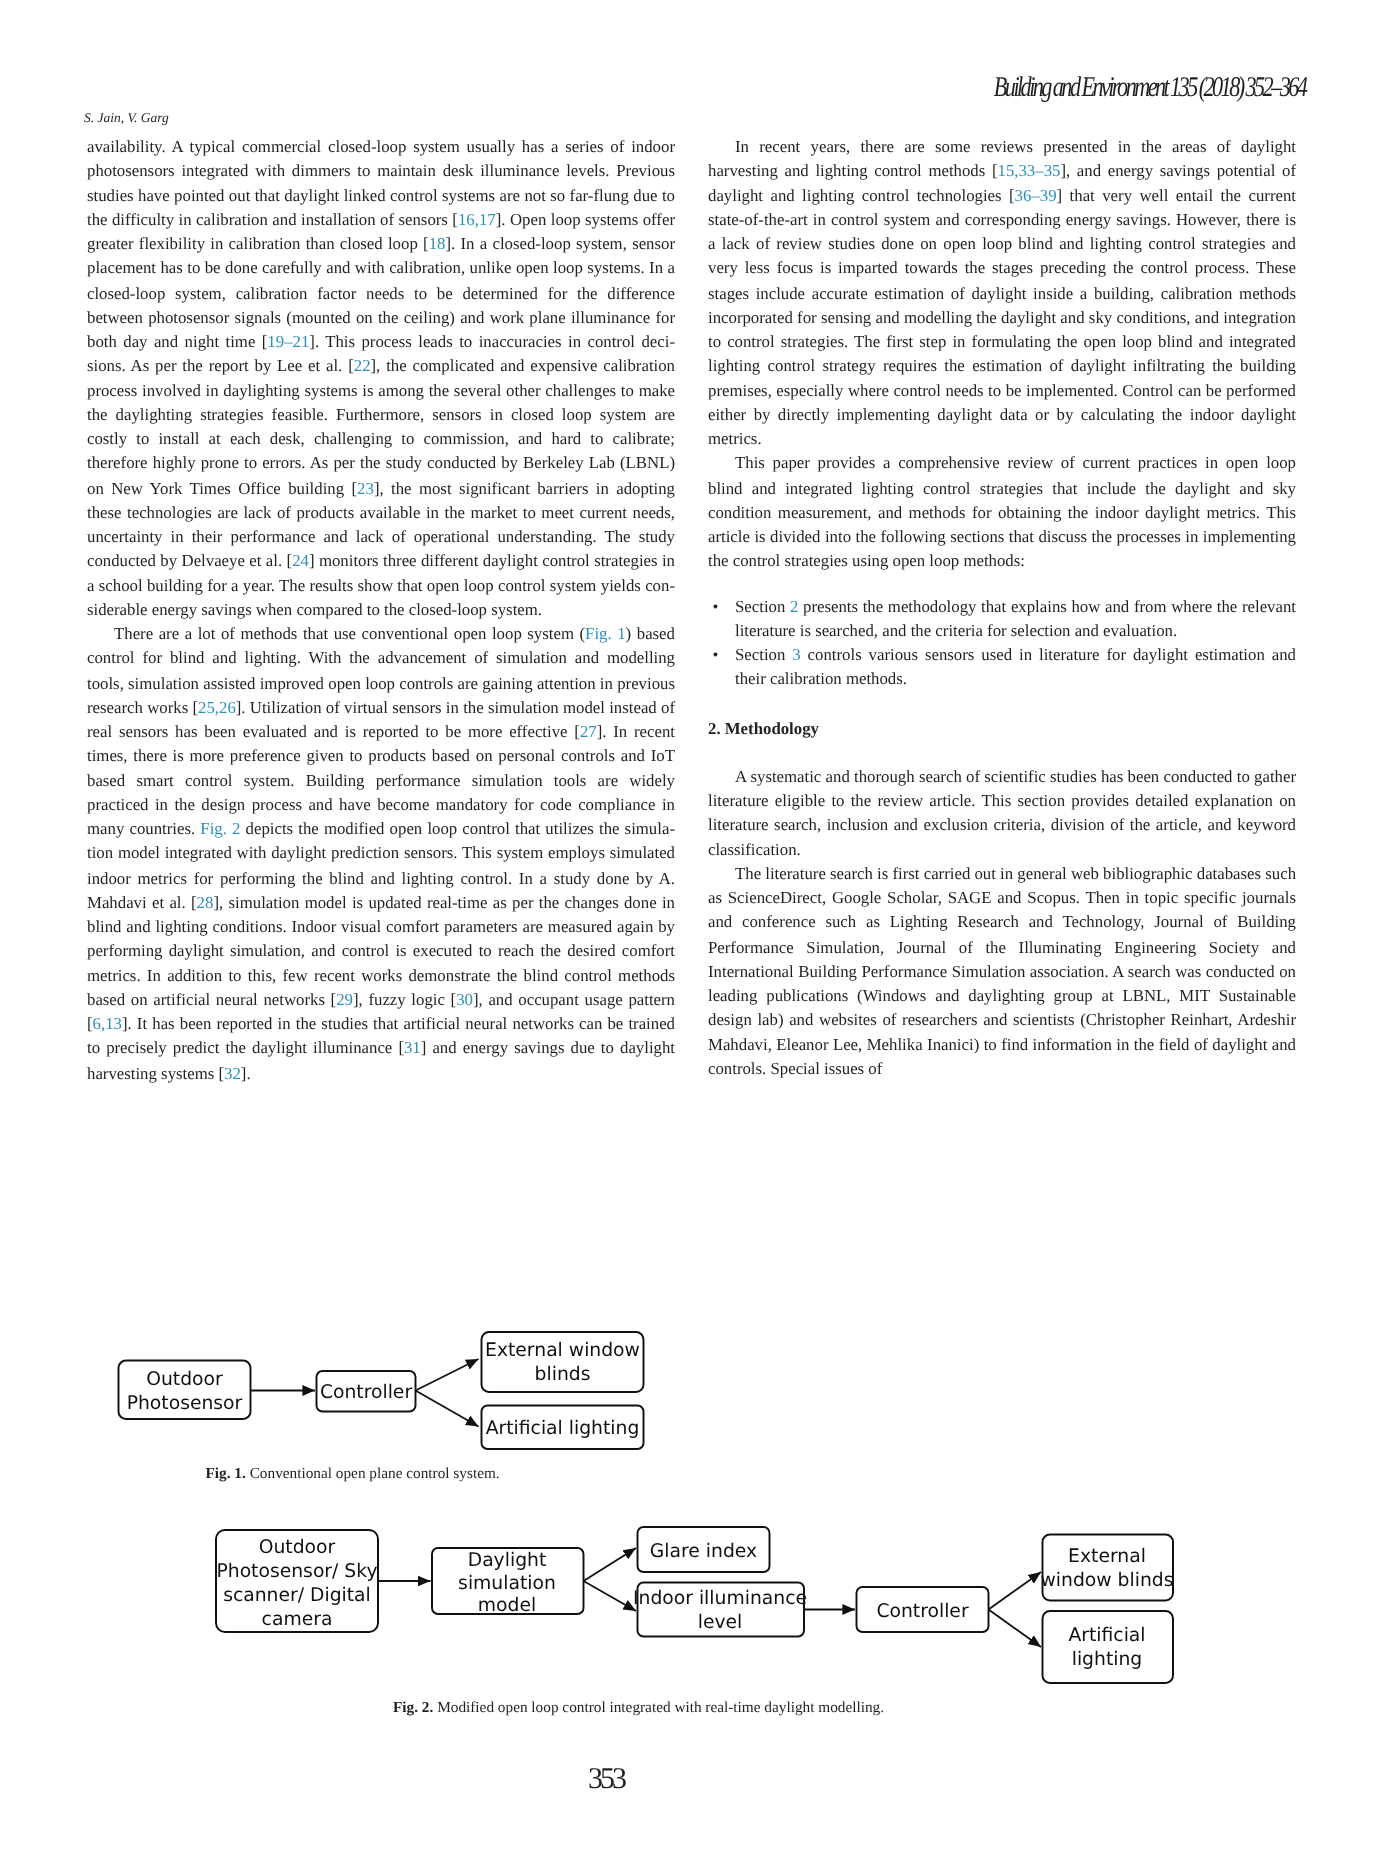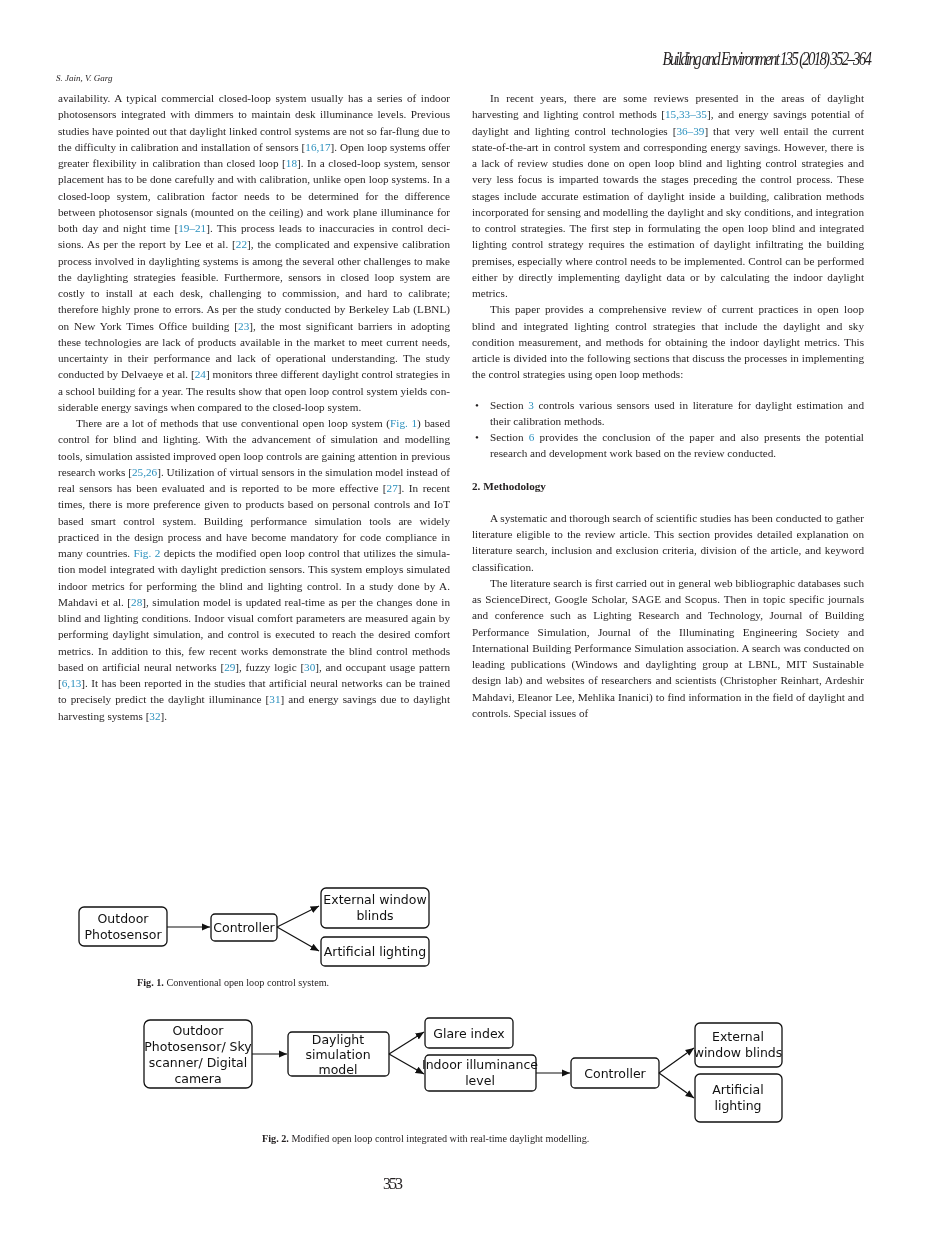--- a/index.html
+++ b/index.html
@@ -19,40 +19,40 @@
   .lnk { color: #2a8fbd; }
   ul.sections { list-style: none; padding: 0; margin: 14px 0 0 0; }
   ul.sections li { position: relative; padding-left: 18px; }
   ul.sections li::before { content: "\2022"; position: absolute; left: 3px; top: 0; }
   .h2 { font-weight: bold; margin: 16px 0 16px 0 !important; }
   .h3 { font-style: italic; margin: 16px 0 16px 0 !important; }
   .fig { position: absolute; }
   .fig svg text { font-family: "DejaVu Sans", "Liberation Sans", sans-serif; font-size: 12.5px; fill: #111; }
   .caption { position: absolute; font-size: 10.2px; font-family: "Liberation Serif", serif; white-space: nowrap; }
   .caption b { font-weight: bold; }
-  .pageno { position: absolute; left: 0; width: 784px; top: 1175px; text-align: center;
-            font-size: 16px; font-family: "Liberation Serif", serif; letter-spacing: -2px; }
+  .pageno { position: absolute; left: 12px; width: 784px; top: 1175px; text-align: center;
+            font-size: 20px; font-family: "Liberation Serif", serif; letter-spacing: -2px; }
 </style>
 </head>
 <body>
 
 <div class="hdr-left">S. Jain, V. Garg</div>
 <div class="hdr-right">Building and Environment 135 (2018) 352–364</div>
 
 <div class="col col-left">
   <p class="seg-para"><span>availability. A typical commercial closed-loop system usually has a series of indoor photosensors integrated with dimmers to maintain desk illuminance levels. Previous studies have pointed out that daylight linked control systems are not so far-flung due to the difficulty in ca­libration and installation of sensors [</span><span class="lnk">16,17</span><span>]. Open loop systems offer greater flexibility in calibration than closed loop [</span><span class="lnk">18</span><span>]. In a closed-loop system, sensor placement has to be done carefully and with calibration, unlike open loop systems. In a closed-loop system, calibration factor needs to be determined for the difference between photosensor signals (mounted on the ceiling) and work plane illuminance for both day and night time [</span><span class="lnk">19–21</span><span>]. This process leads to inaccuracies in control deci­sions. As per the report by Lee et al. [</span><span class="lnk">22</span><span>], the complicated and ex­pensive calibration process involved in daylighting systems is among the several other challenges to make the daylighting strategies feasible. Furthermore, sensors in closed loop system are costly to install at each desk, challenging to commission, and hard to calibrate; therefore highly prone to errors. As per the study conducted by Berkeley Lab (LBNL) on New York Times Office building [</span><span class="lnk">23</span><span>], the most significant barriers in adopting these technologies are lack of products available in the market to meet current needs, uncertainty in their performance and lack of operational understanding. The study conducted by Delvaeye et al. [</span><span class="lnk">24</span><span>] monitors three different daylight control strategies in a school building for a year. The results show that open loop control system yields con­siderable energy savings when compared to the closed-loop system.</span></p>
   <p class="indent seg-para"><span>There are a lot of methods that use conventional open loop system (</span><span class="lnk">Fig. 1</span><span>) based control for blind and lighting. With the advancement of simulation and modelling tools, simulation assisted improved open loop controls are gaining attention in previous research works [</span><span class="lnk">25,26</span><span>]. Utilization of virtual sensors in the simulation model instead of real sensors has been evaluated and is reported to be more effective [</span><span class="lnk">27</span><span>]. In recent times, there is more preference given to products based on personal controls and IoT based smart control system. Building per­formance simulation tools are widely practiced in the design process and have become mandatory for code compliance in many countries. </span><span class="lnk">Fig. 2</span><span> depicts the modified open loop control that utilizes the simula­tion model integrated with daylight prediction sensors. This system employs simulated indoor metrics for performing the blind and lighting control. In a study done by A. Mahdavi et al. [</span><span class="lnk">28</span><span>], simulation model is updated real-time as per the changes done in blind and lighting con­ditions. Indoor visual comfort parameters are measured again by per­forming daylight simulation, and control is executed to reach the de­sired comfort metrics. In addition to this, few recent works demonstrate the blind control methods based on artificial neural networks [</span><span class="lnk">29</span><span>], fuzzy logic [</span><span class="lnk">30</span><span>], and occupant usage pattern [</span><span class="lnk">6,13</span><span>]. It has been re­ported in the studies that artificial neural networks can be trained to precisely predict the daylight illuminance [</span><span class="lnk">31</span><span>] and energy savings due to daylight harvesting systems [</span><span class="lnk">32</span><span>].</span></p>
 </div>
 
 <div class="col col-right">
   <p class="indent seg-para"><span>In recent years, there are some reviews presented in the areas of daylight harvesting and lighting control methods [</span><span class="lnk">15,33–35</span><span>], and en­ergy savings potential of daylight and lighting control technologies [</span><span class="lnk">36–39</span><span>] that very well entail the current state-of-the-art in control system and corresponding energy savings. However, there is a lack of review studies done on open loop blind and lighting control strategies and very less focus is imparted towards the stages preceding the control process. These stages include accurate estimation of daylight inside a building, calibration methods incorporated for sensing and modelling the daylight and sky conditions, and integration to control strategies. The first step in formulating the open loop blind and integrated lighting control strategy requires the estimation of daylight infiltrating the building premises, especially where control needs to be implemented. Control can be performed either by directly implementing daylight data or by calculating the indoor daylight metrics.</span></p>
   <p class="indent">This paper provides a comprehensive review of current practices in open loop blind and integrated lighting control strategies that include the daylight and sky condition measurement, and methods for ob­taining the indoor daylight metrics. This article is divided into the following sections that discuss the processes in implementing the con­trol strategies using open loop methods:</p>
   <ul class="sections">
+    <li><span>Section </span><span class="lnk">2</span><span> presents the methodology that explains how and from where the relevant literature is searched, and the criteria for selec­tion and evaluation.</span></li>
     <li><span>Section </span><span class="lnk">3</span><span> controls various sensors used in literature for daylight estimation and their calibration methods.</span></li>
-    <li><span>Section </span><span class="lnk">6</span><span> provides the conclusion of the paper and also presents the potential research and development work based on the review conducted.</span></li>
   </ul>
   <p class="h2">2.  Methodology</p>
   <p class="indent">A systematic and thorough search of scientific studies has been conducted to gather literature eligible to the review article. This section provides detailed explanation on literature search, inclusion and ex­clusion criteria, division of the article, and keyword classification.</p>
   <p class="indent">The literature search is first carried out in general web bibliographic databases such as ScienceDirect, Google Scholar, SAGE and Scopus. Then in topic specific journals and conference such as Lighting Research and Technology, Journal of Building Performance Simulation, Journal of the Illuminating Engineering Society and International Building Performance Simulation association. A search was conducted on leading publications (Windows and daylighting group at LBNL, MIT Sustainable design lab) and websites of researchers and scientists (Christopher Reinhart, Ardeshir Mahdavi, Eleanor Lee, Mehlika Inanici) to find information in the field of daylight and controls. Special issues of</p>
 </div>
 
 <div class="fig" style="left:70px; top:880px; width:370px; height:95px;">
   <svg width="370" height="95" viewBox="0 0 370 95">
     <defs>
       <marker id="ah1" markerWidth="8" markerHeight="8" refX="7" refY="4" orient="auto">
@@ -73,21 +73,21 @@
 
     <rect x="251" y="8" width="108" height="40" rx="5" fill="#fff" stroke="#111" stroke-width="1.3"></rect>
     <text x="305" y="24" text-anchor="middle">External window</text>
     <text x="305" y="40" text-anchor="middle">blinds</text>
 
     <rect x="251" y="57" width="108" height="29" rx="4" fill="#fff" stroke="#111" stroke-width="1.3"></rect>
     <text x="305" y="76" text-anchor="middle">Artificial lighting</text>
   </svg>
 </div>
 <div class="caption" style="left:137px; top:977px;">
-  <b>Fig. 1.</b><span> Conventional open loop control system.</span>
+  <b>Fig. 1.</b><span> Conventional open plane control system.</span>
 </div>
 
 <div class="fig" style="left:140px; top:1015px; width:650px; height:112px;">
   <svg width="650" height="112" viewBox="0 0 650 112">
     <defs>
       <marker id="ah2" markerWidth="8" markerHeight="8" refX="7" refY="4" orient="auto">
         <path d="M0,1 L7,4 L0,7 z" fill="#111"></path>
       </marker>
     </defs>
     <rect x="4" y="5" width="108" height="68" rx="6" fill="#fff" stroke="#111" stroke-width="1.3"></rect>

